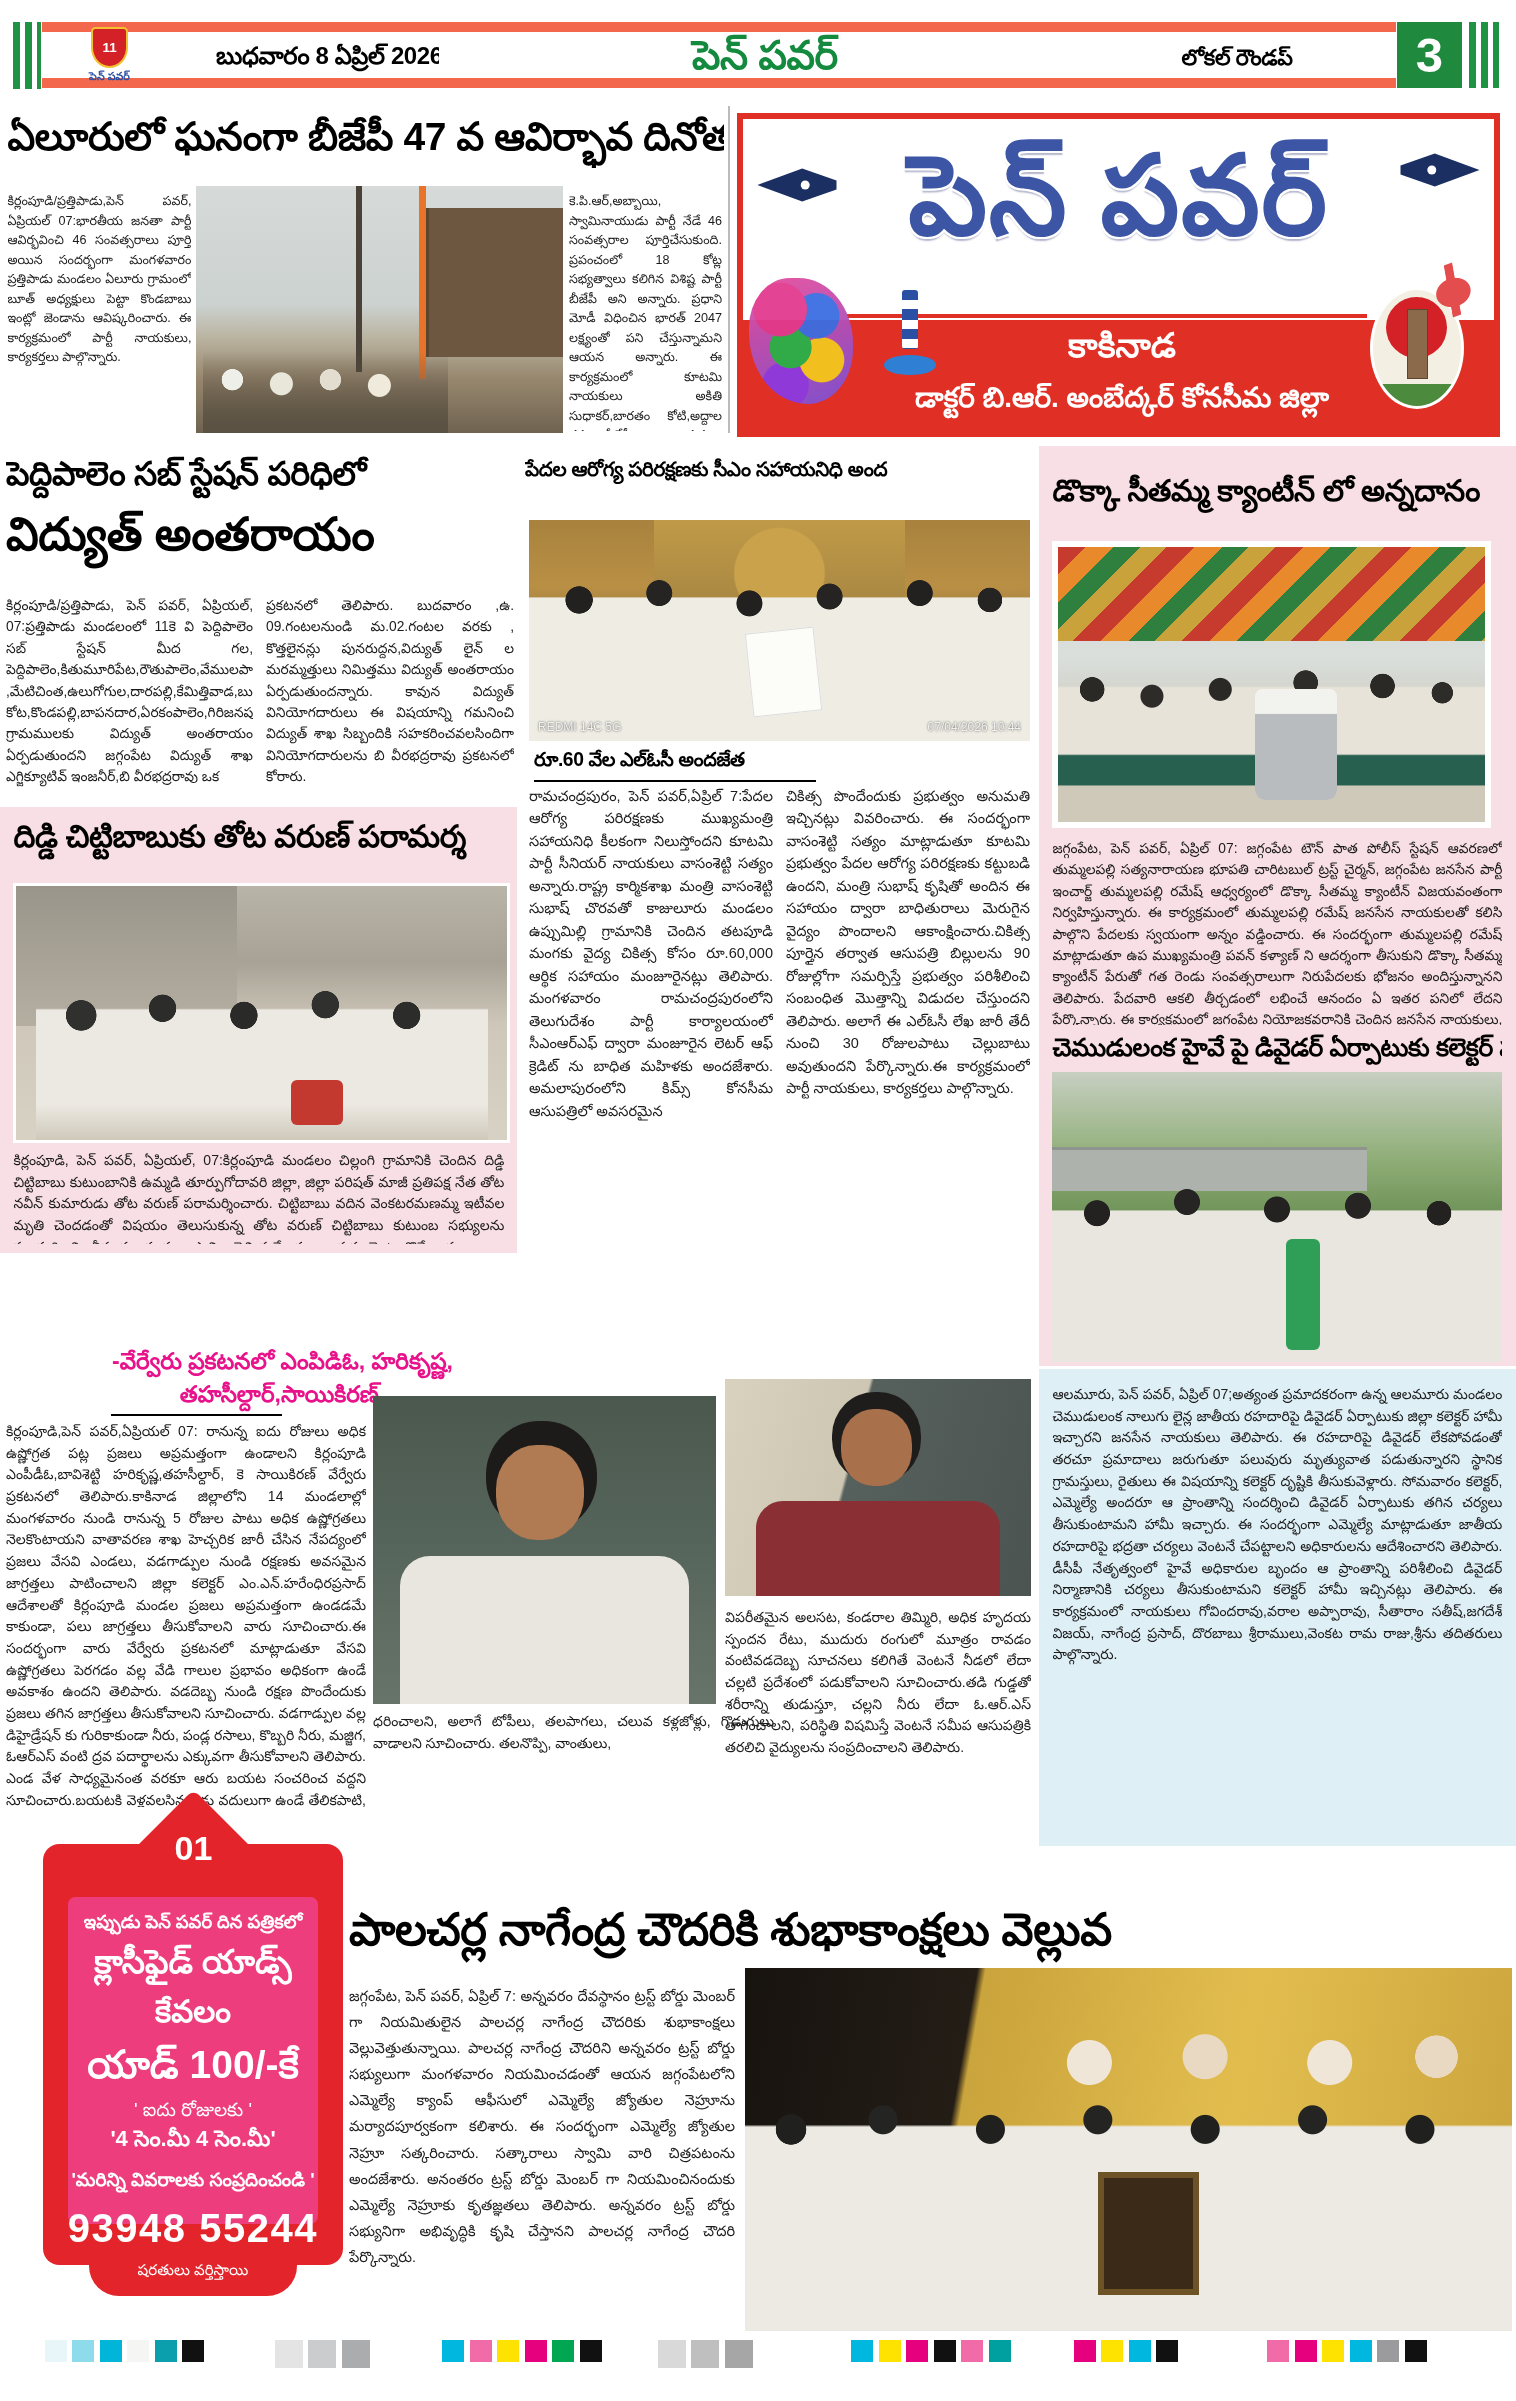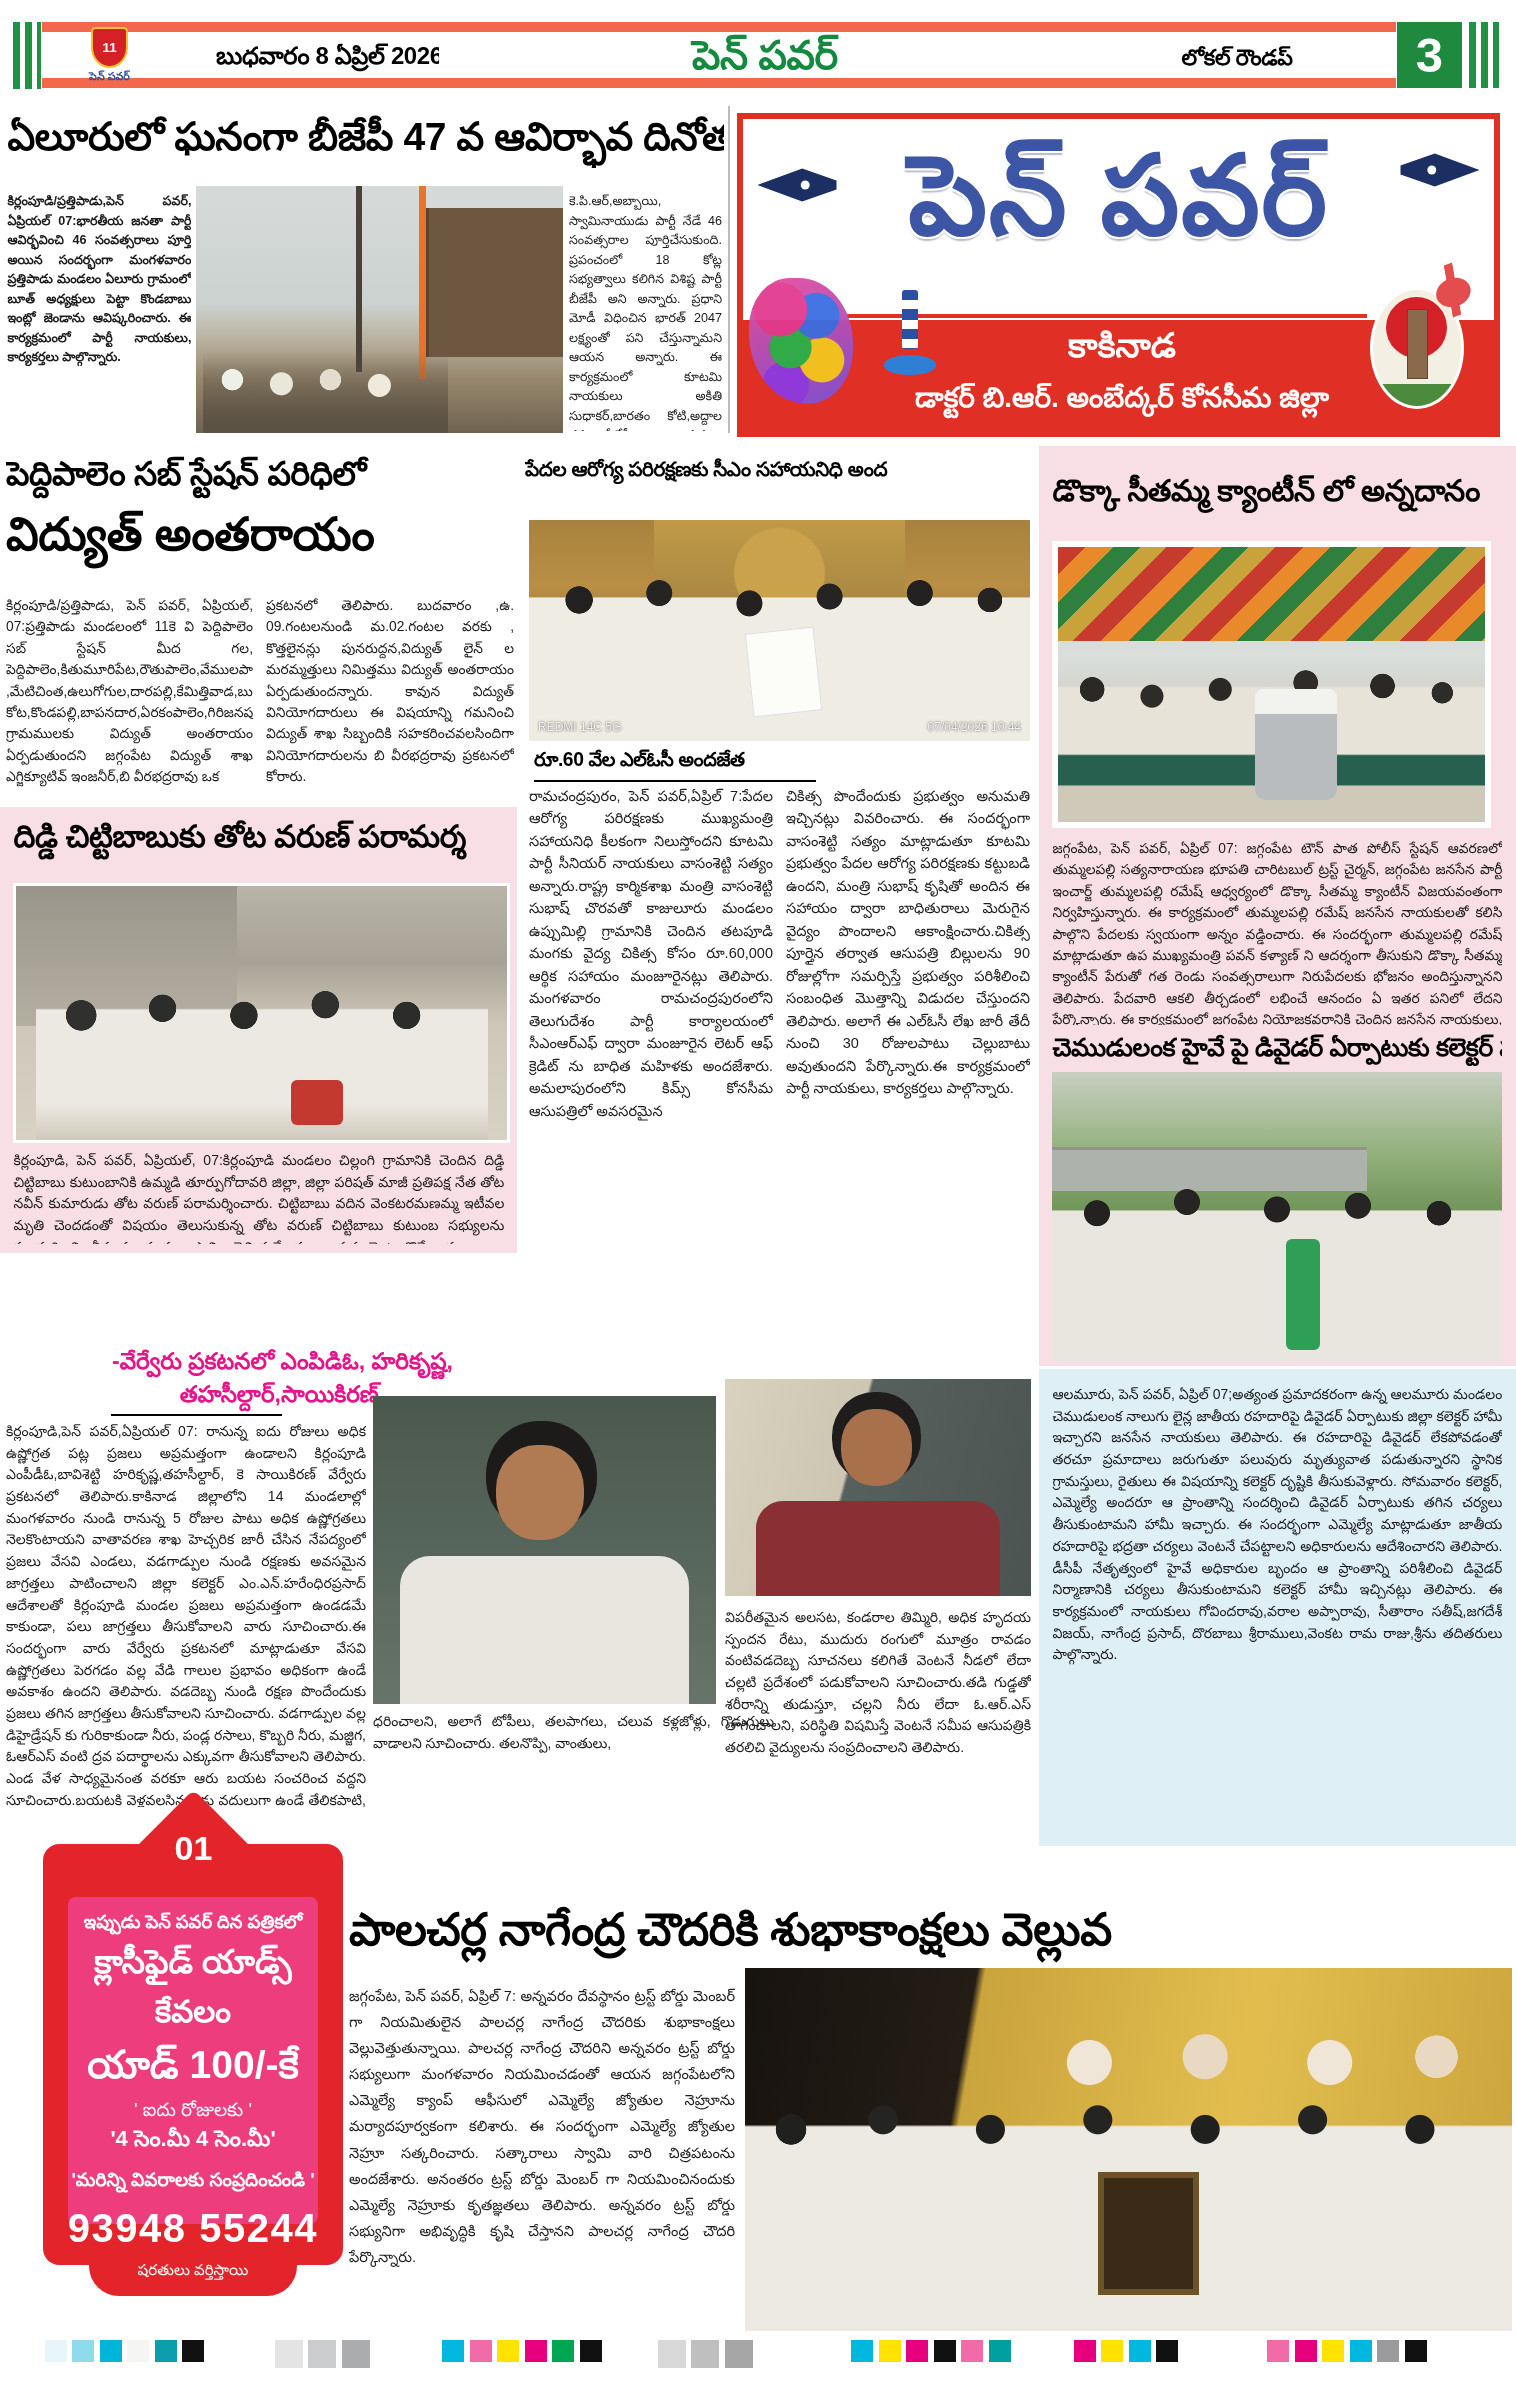--- a/index.html
+++ b/index.html
@@ -44,21 +44,21 @@
 
   <div class="abs hl nowrap" style="left:1148px;top:45px;width:178px;font-size:22px;text-align:center;">లోకల్ రౌండప్</div>
 
   <div class="abs" style="left:1397px;top:22px;width:65px;height:66px;background:#1f8a3d;display:flex;align-items:center;justify-content:center;">
     <span style="color:#fff;font-weight:bold;font-size:49px;">3</span>
   </div>
   <div class="abs green-bars" style="left:1469px;top:22px;width:30px;height:66px;"></div>
 
   <div class="abs hl nowrap" style="left:7.4px;top:106px;width:717px;font-size:39px;line-height:1.6;">ఏలూరులో ఘనంగా బీజేపీ 47 వ ఆవిర్భావ దినోత్సవ వేడుకలు</div>
 
-  <div class="abs body-text" style="left:7.4px;top:192px;width:184px;height:239px;font-size:12.6px;overflow:hidden;font-weight:bold;">కిర్లంపూడి/ప్రత్తిపాడు,పెన్ పవర్, ఏప్రియల్ 07:భారతీయ జనతా పార్టీ ఆవిర్భవించి 46 సంవత్సరాలు పూర్తి అయిన సందర్భంగా మంగళవారం ప్రత్తిపాడు మండలం ఏలూరు గ్రామంలో బూత్ అధ్యక్షులు పెట్టా కొండబాబు ఇంట్లో జెండాను ఆవిష్కరించారు. ఈ కార్యక్రమంలో పార్టీ నాయకులు, కార్యకర్తలు పాల్గొన్నారు.</div>
+  <div class="abs body-text" style="left:7.4px;top:192px;width:184px;height:239px;font-size:12.6px;overflow:hidden;">కిర్లంపూడి/ప్రత్తిపాడు,పెన్ పవర్, ఏప్రియల్ 07:భారతీయ జనతా పార్టీ ఆవిర్భవించి 46 సంవత్సరాలు పూర్తి అయిన సందర్భంగా మంగళవారం ప్రత్తిపాడు మండలం ఏలూరు గ్రామంలో బూత్ అధ్యక్షులు పెట్టా కొండబాబు ఇంట్లో జెండాను ఆవిష్కరించారు. ఈ కార్యక్రమంలో పార్టీ నాయకులు, కార్యకర్తలు పాల్గొన్నారు.</div>
 
   <div class="photo" style="left:196px;top:186px;width:367px;height:247px;background:linear-gradient(180deg,#d6dbd9 0%,#ccd2d0 48%,#b9b29f 62%,#97876e 78%,#6f6350 100%);">
     <div style="right:0;top:22px;width:134px;height:149px;background:#6e5740;border-left:4.5px solid #5a452f;"></div>
     <div style="left:160px;top:0;width:6px;height:186px;background:#4a4238;"></div>
     <div style="left:223px;top:0;width:7.4px;height:193px;background:#e8742c;"></div>
     <div style="left:7.4px;bottom:0;width:245px;height:82px;background:radial-gradient(circle at 12% 35%,#efefe9 0 10.4px,transparent 11px),radial-gradient(circle at 32% 40%,#e9e6da 0 11px,transparent 12px),radial-gradient(circle at 52% 35%,#e2ddcf 0 10.4px,transparent 11px),radial-gradient(circle at 72% 42%,#efeadb 0 11px,transparent 12px),linear-gradient(180deg,transparent 0%,#5c5243 90%);"></div>
   </div>
 
   <div class="abs body-text" style="left:569px;top:192px;width:153px;height:239px;font-size:12.6px;overflow:hidden;">కె.పి.ఆర్,అబ్బాయి, స్వామినాయుడు పార్టీ నేడే 46 సంవత్సరాల పూర్తిచేసుకుంది. ప్రపంచంలో 18 కోట్ల సభ్యత్వాలు కలిగిన విశిష్ట పార్టీ బీజేపీ అని అన్నారు. ప్రధాని మోడీ విధించిన భారత్ 2047 లక్ష్యంతో పని చేస్తున్నామని ఆయన అన్నారు. ఈ కార్యక్రమంలో కూటమి నాయకులు అకితి సుధాకర్,బారతం కోటి,అద్దాల రమణ,బీజేపీ నాయకులు తదితరులు పాల్గొన్నారు.</div>
 

